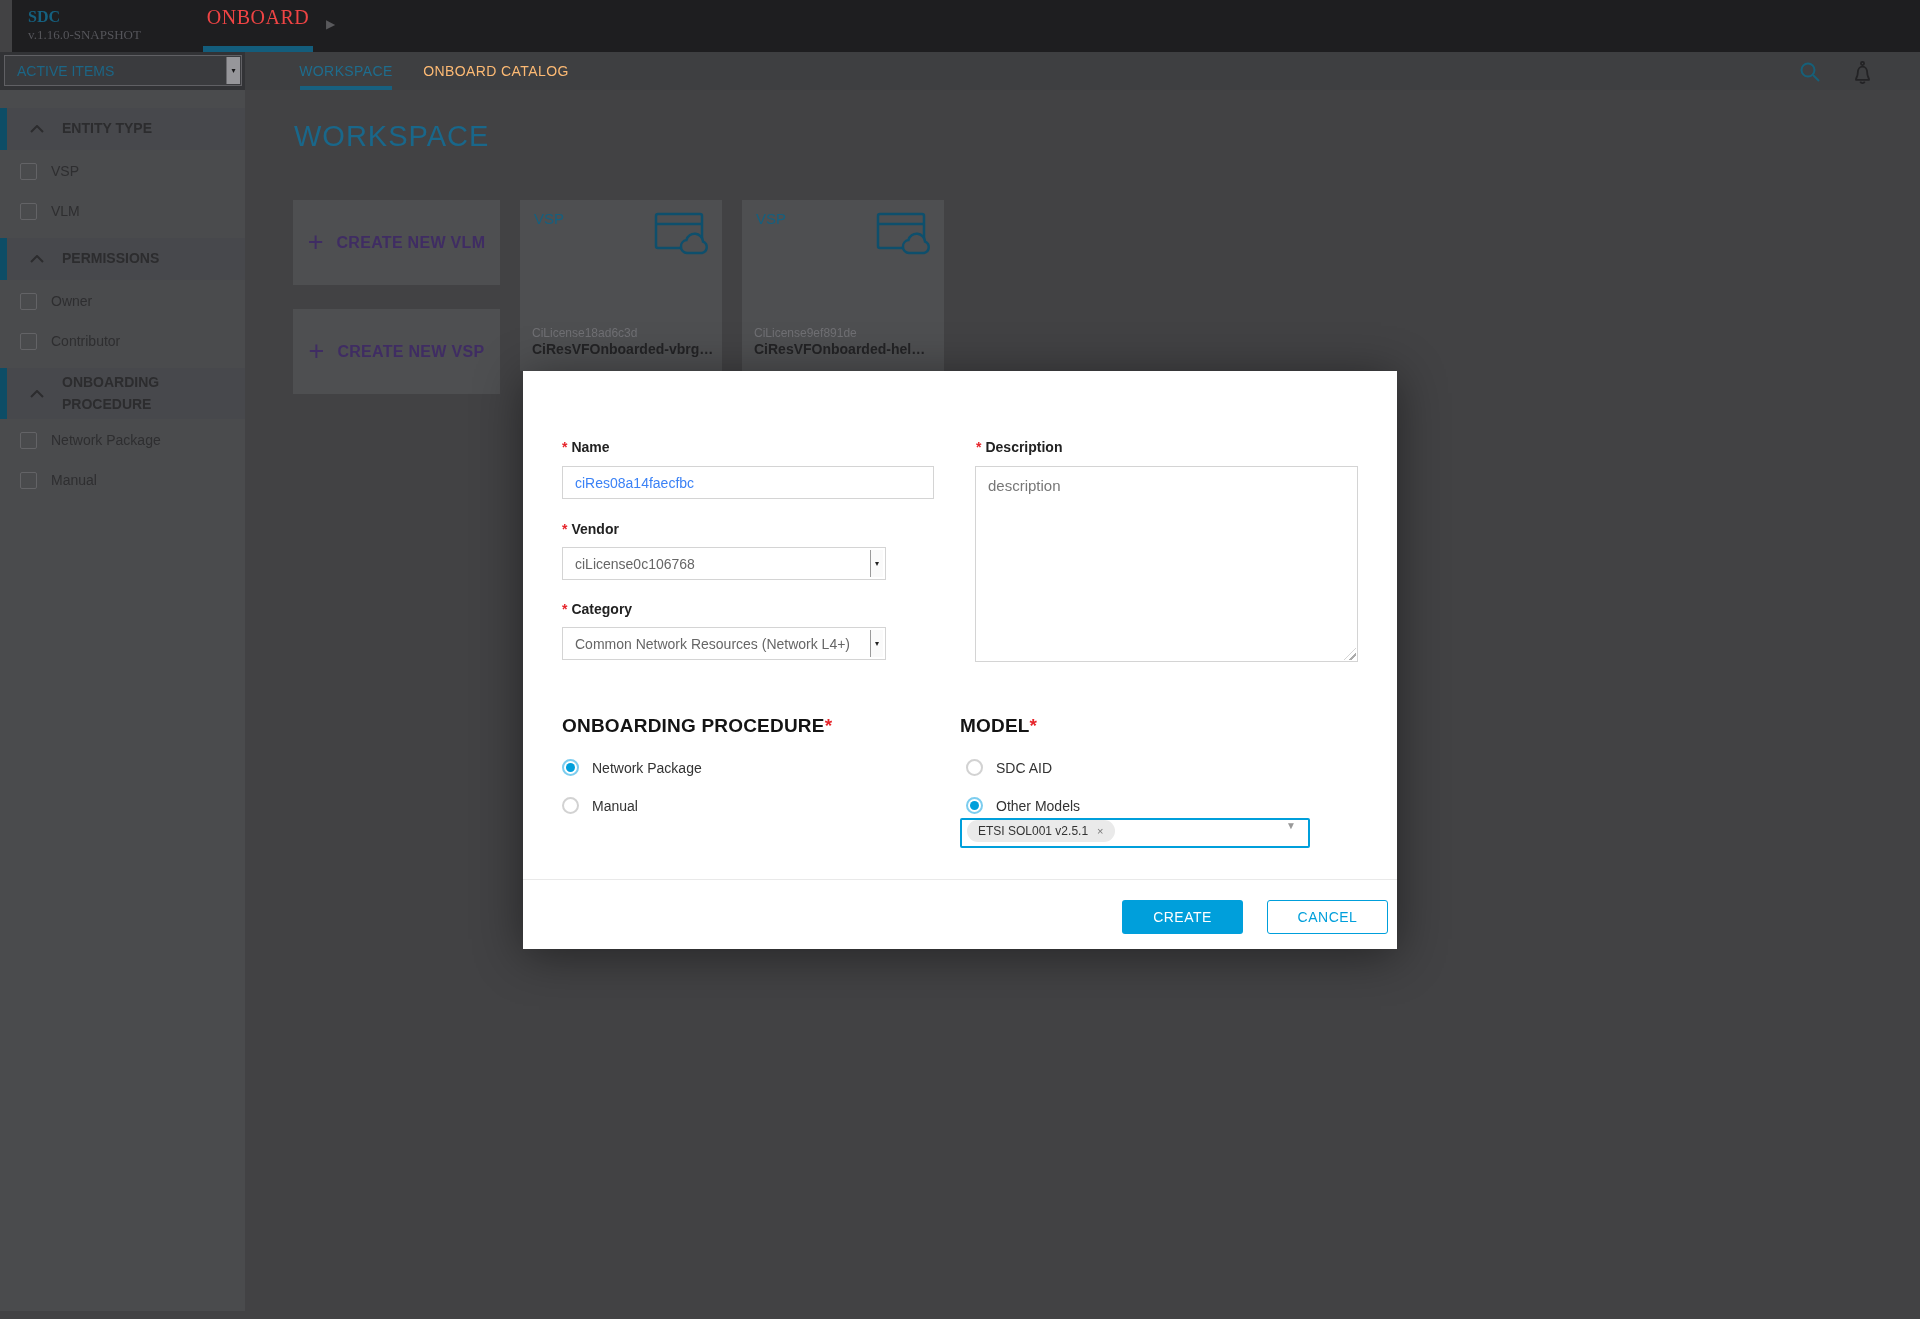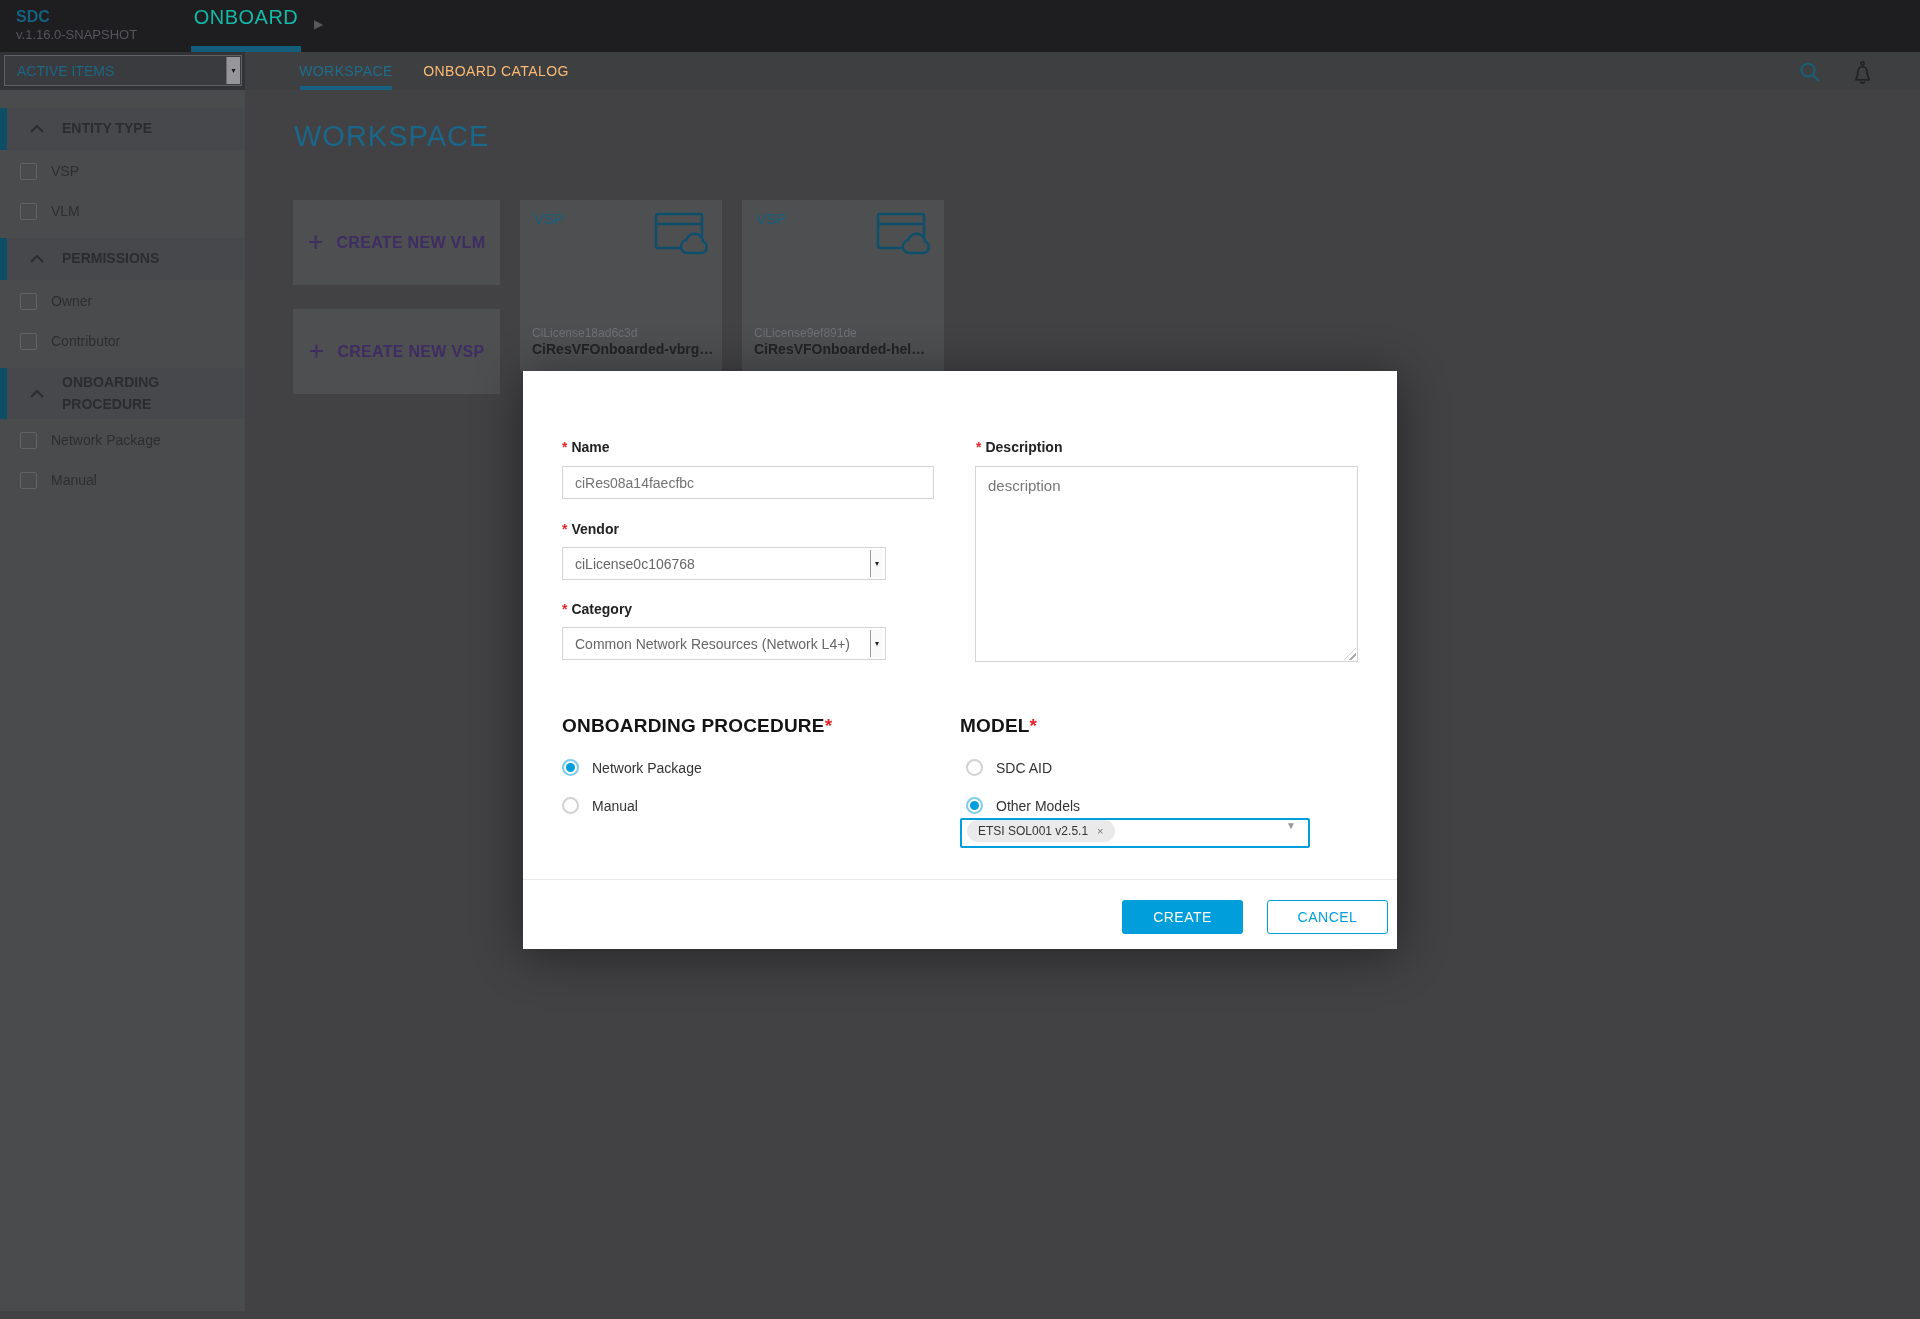--- a/index.html
+++ b/index.html
@@ -2,26 +2,26 @@
 <html style="--accent: #009fdb; --required: #e6252b; --create_purple: #3f2c63;"><head>
 <meta charset="utf-8">
 <style>
   html,body{margin:0;padding:0;}
   body{
     width:1920px;height:1319px;position:relative;overflow:hidden;
     background:#424244;font-family:"Liberation Sans",sans-serif;
     -webkit-font-smoothing:antialiased;
   }
   
-  .topbar{position:absolute;top:0;left:0;right:0;height:52px;background:#1e1e20;}
+  .topbar{position:absolute;top:0;left:12px;right:0;height:52px;background:#1e1e20;font-family:Liberation Serif, serif;}
   .logo{position:absolute;left:16px;top:7px;line-height:1.25;}
   .logo .sdc{color:#15607f;font-weight:700;font-size:16px;}
   .logo .ver{color:#55555a;font-size:13px;}
   .onboard-tab{position:absolute;left:192px;top:0;width:108px;height:34px;display:flex;
-    align-items:center;justify-content:center;color:#14b8a6;font-size:20px;letter-spacing:.5px;cursor:pointer;}
+    align-items:center;justify-content:center;color:#ef4444;font-size:20px;letter-spacing:.5px;cursor:pointer;}
   .onboard-underline{position:absolute;left:191px;top:46px;width:110px;height:6px;background:#135d7c;}
   .onboard-arrow{position:absolute;left:314px;top:17px;color:#59595c;font-size:12px;}
   
   .row2{position:absolute;top:52px;left:0;right:0;height:38px;background:#3e3f41;}
   .row2-left{position:absolute;left:0;top:0;width:245px;height:38px;background:#323336;}
   .active-items{position:absolute;left:4px;top:3px;width:238px;height:31px;background:#3a3b3e;
     border:1px solid #606064;box-sizing:border-box;display:flex;align-items:center;
     color:#1c6686;font-size:14px;padding-left:12px;cursor:pointer;}
   .active-items .strip{position:absolute;right:1px;top:1px;bottom:1px;width:13px;background:#96969a;
     border-left:1px solid #6a6a6e;display:flex;align-items:center;justify-content:center;
@@ -61,21 +61,21 @@
     width:182px;white-space:nowrap;overflow:hidden;}
   
   .modal{position:absolute;left:523px;top:371px;width:874px;height:578px;background:#ffffff;
     box-shadow:0 6px 45px rgba(0,0,0,.45);}
   .modal-header{height:51px;background:var(--accent,#009fdb);display:flex;align-items:center;
     padding:0 24px;color:#fff;font-size:20px;}
   .modal-close{margin-left:auto;cursor:pointer;display:flex;align-items:center;}
   .f-label{position:absolute;font-size:14px;font-weight:700;color:#222;}
   .req{color:var(--required,#e6252b);font-weight:700;margin-right:4px;}
   .tinput{position:absolute;left:39px;width:372px;height:33px;border:1px solid #d4d4d4;
-    font-size:14px;color:#737373;padding:0 12px;box-sizing:border-box;background:#fff;
+    font-size:14px;color:#3b82f6;padding:0 12px;box-sizing:border-box;background:#fff;
     font-family:"Liberation Sans",sans-serif;outline:none;}
   .selbox{position:absolute;left:39px;width:324px;height:33px;border:1px solid #d4d4d4;
     display:flex;align-items:center;padding-left:12px;font-size:14px;color:#666;
     box-sizing:border-box;cursor:pointer;background:#fff;}
   .selbox .arrow{position:absolute;right:2px;top:2px;bottom:2px;width:12px;background:#fafafa;
     border-left:1px solid #9a9a9a;display:flex;align-items:center;justify-content:center;
     font-size:8px;color:#222;}
   .tarea{position:absolute;left:452px;top:95px;width:383px;height:196px;border:1px solid #d4d4d4;
     color:#777;font-size:15px;padding:10px 12px;box-sizing:border-box;resize:none;
     font-family:"Liberation Sans",sans-serif;outline:none;}

